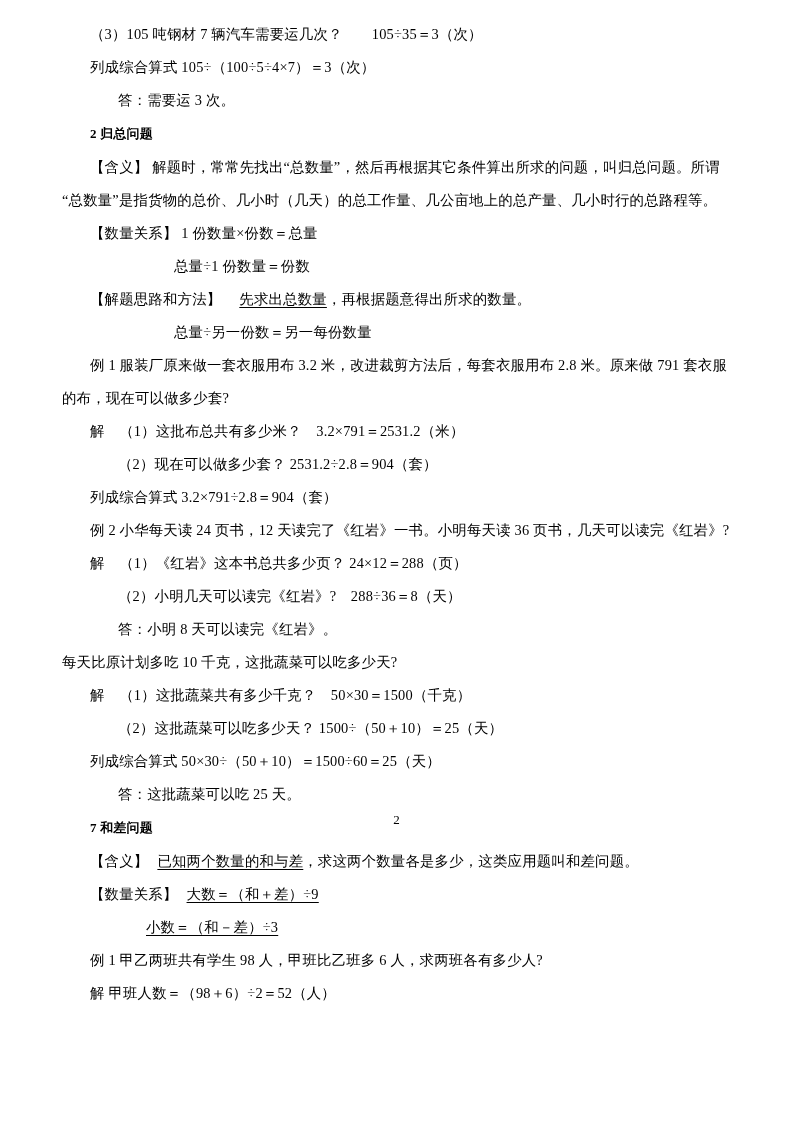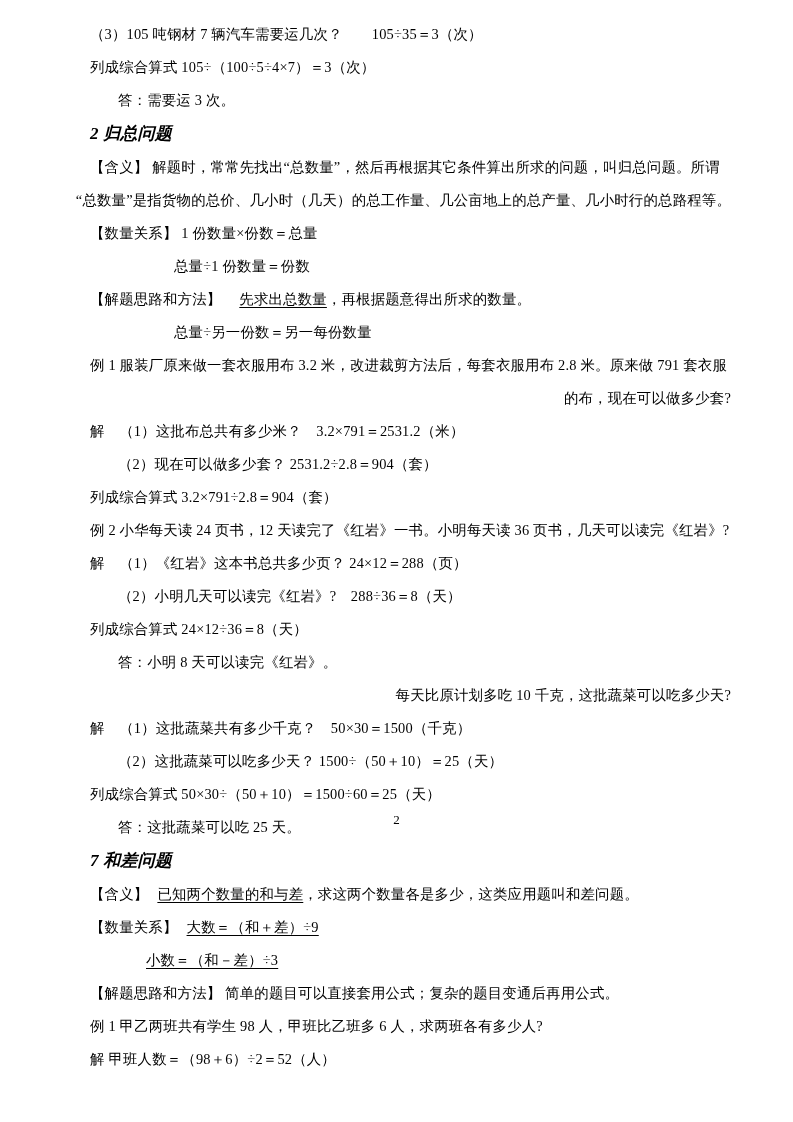--- a/index.html
+++ b/index.html
@@ -25,27 +25,26 @@
   .line {
     font-size: 14.4px;
     line-height: 33px;
     white-space: nowrap;
     letter-spacing: 0.2px;
   }
   .indent-1 { text-indent: 0; padding-left: 28px; }
   .indent-2 { text-indent: 0; padding-left: 56px; font-family: Liberation Serif, serif; }
   .indent-3 { text-indent: 0; padding-left: 84px; }
   .indent-4 { text-indent: 0; padding-left: 112px; }
-  .indent-0 { padding-left: 0; text-align: right; }
+  .indent-0 { padding-left: 0; }
   .heading {
     font-weight: bold;
-    font-size: 17px;
+    font-size: 13px;
     padding-left: 28px;
     line-height: 34px;
-    font-style: italic;
   }
   .u {
     text-decoration: underline;
     text-underline-offset: 3px;
   }
   .pagenum {
     position: absolute;
     bottom: 18px;
     left: 0;
     width: 793px;
@@ -80,21 +79,20 @@
 
   <div class="line indent-1">例 1 服装厂原来做一套衣服用布 3.2 米，改进裁剪方法后，每套衣服用布 2.8 米。原来做 791 套衣服</div>
   <div class="line indent-0">的布，现在可以做多少套?</div>
   <div class="line indent-1">解　（1）这批布总共有多少米？　3.2×791＝2531.2（米）</div>
   <div class="line indent-2">（2）现在可以做多少套？  2531.2÷2.8＝904（套）</div>
   <div class="line indent-1">列成综合算式  3.2×791÷2.8＝904（套）</div>
 
   <div class="line indent-1">例 2  小华每天读 24 页书，12 天读完了《红岩》一书。小明每天读 36 页书，几天可以读完《红岩》?</div>
   <div class="line indent-1">解　（1）《红岩》这本书总共多少页？  24×12＝288（页）</div>
   <div class="line indent-2">（2）小明几天可以读完《红岩》?　288÷36＝8（天）</div>
-  <div class="line indent-1">列成综合算式  24×12÷36＝8（天）</div>
   <div class="line indent-2">答：小明 8 天可以读完《红岩》。</div>
 
   <div class="line indent-0">每天比原计划多吃 10 千克，这批蔬菜可以吃多少天?</div>
   <div class="line indent-1">解　（1）这批蔬菜共有多少千克？　50×30＝1500（千克）</div>
   <div class="line indent-2">（2）这批蔬菜可以吃多少天？  1500÷（50＋10）＝25（天）</div>
   <div class="line indent-1">列成综合算式  50×30÷（50＋10）＝1500÷60＝25（天）</div>
   <div class="line indent-2">答：这批蔬菜可以吃 25 天。</div>
 
   <div class="line heading">7  和差问题</div>
 
@@ -103,18 +101,17 @@
   </div>
 
   <div class="line indent-1">
     <span>【数量关系】</span><span class="sp-s"></span><span class="u">大数＝（和＋差）÷9</span>
   </div>
 
   <div class="line indent-3">
     <span class="u">小数＝（和－差）÷3</span>
   </div>
 
-  <div class="line indent-1">【解题思路和方法】  简单的题目可以直接套用公式；复杂的题目变通后再用公式。</div>
   <div class="line indent-1">例 1  甲乙两班共有学生 98 人，甲班比乙班多 6 人，求两班各有多少人?</div>
   <div class="line indent-1">解  甲班人数＝（98＋6）÷2＝52（人）</div>
 
   <div class="pagenum">2</div>
 </div>
 
 </body></html>

